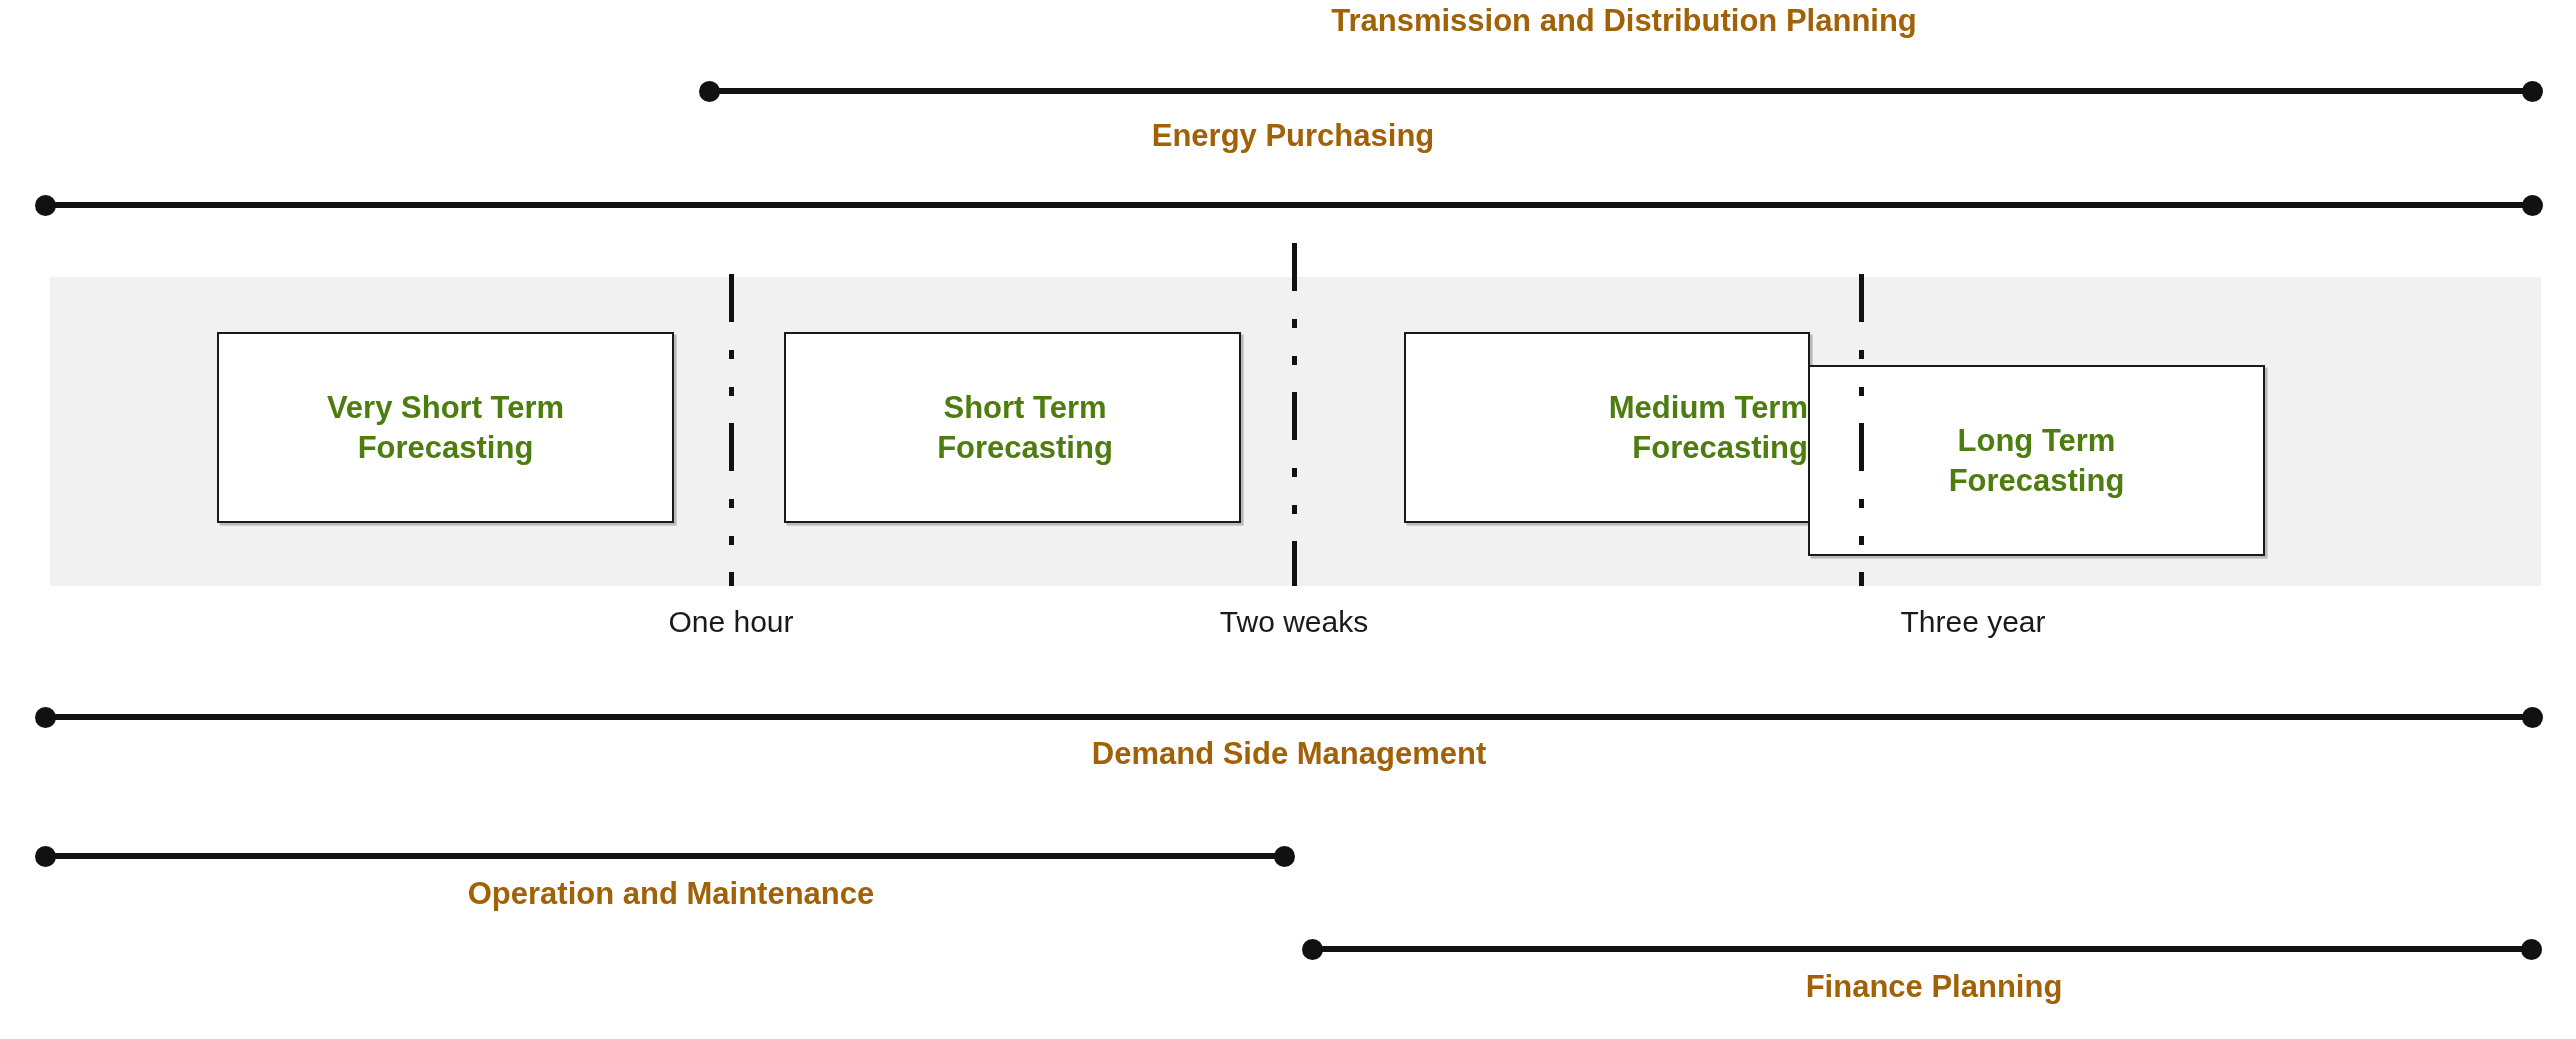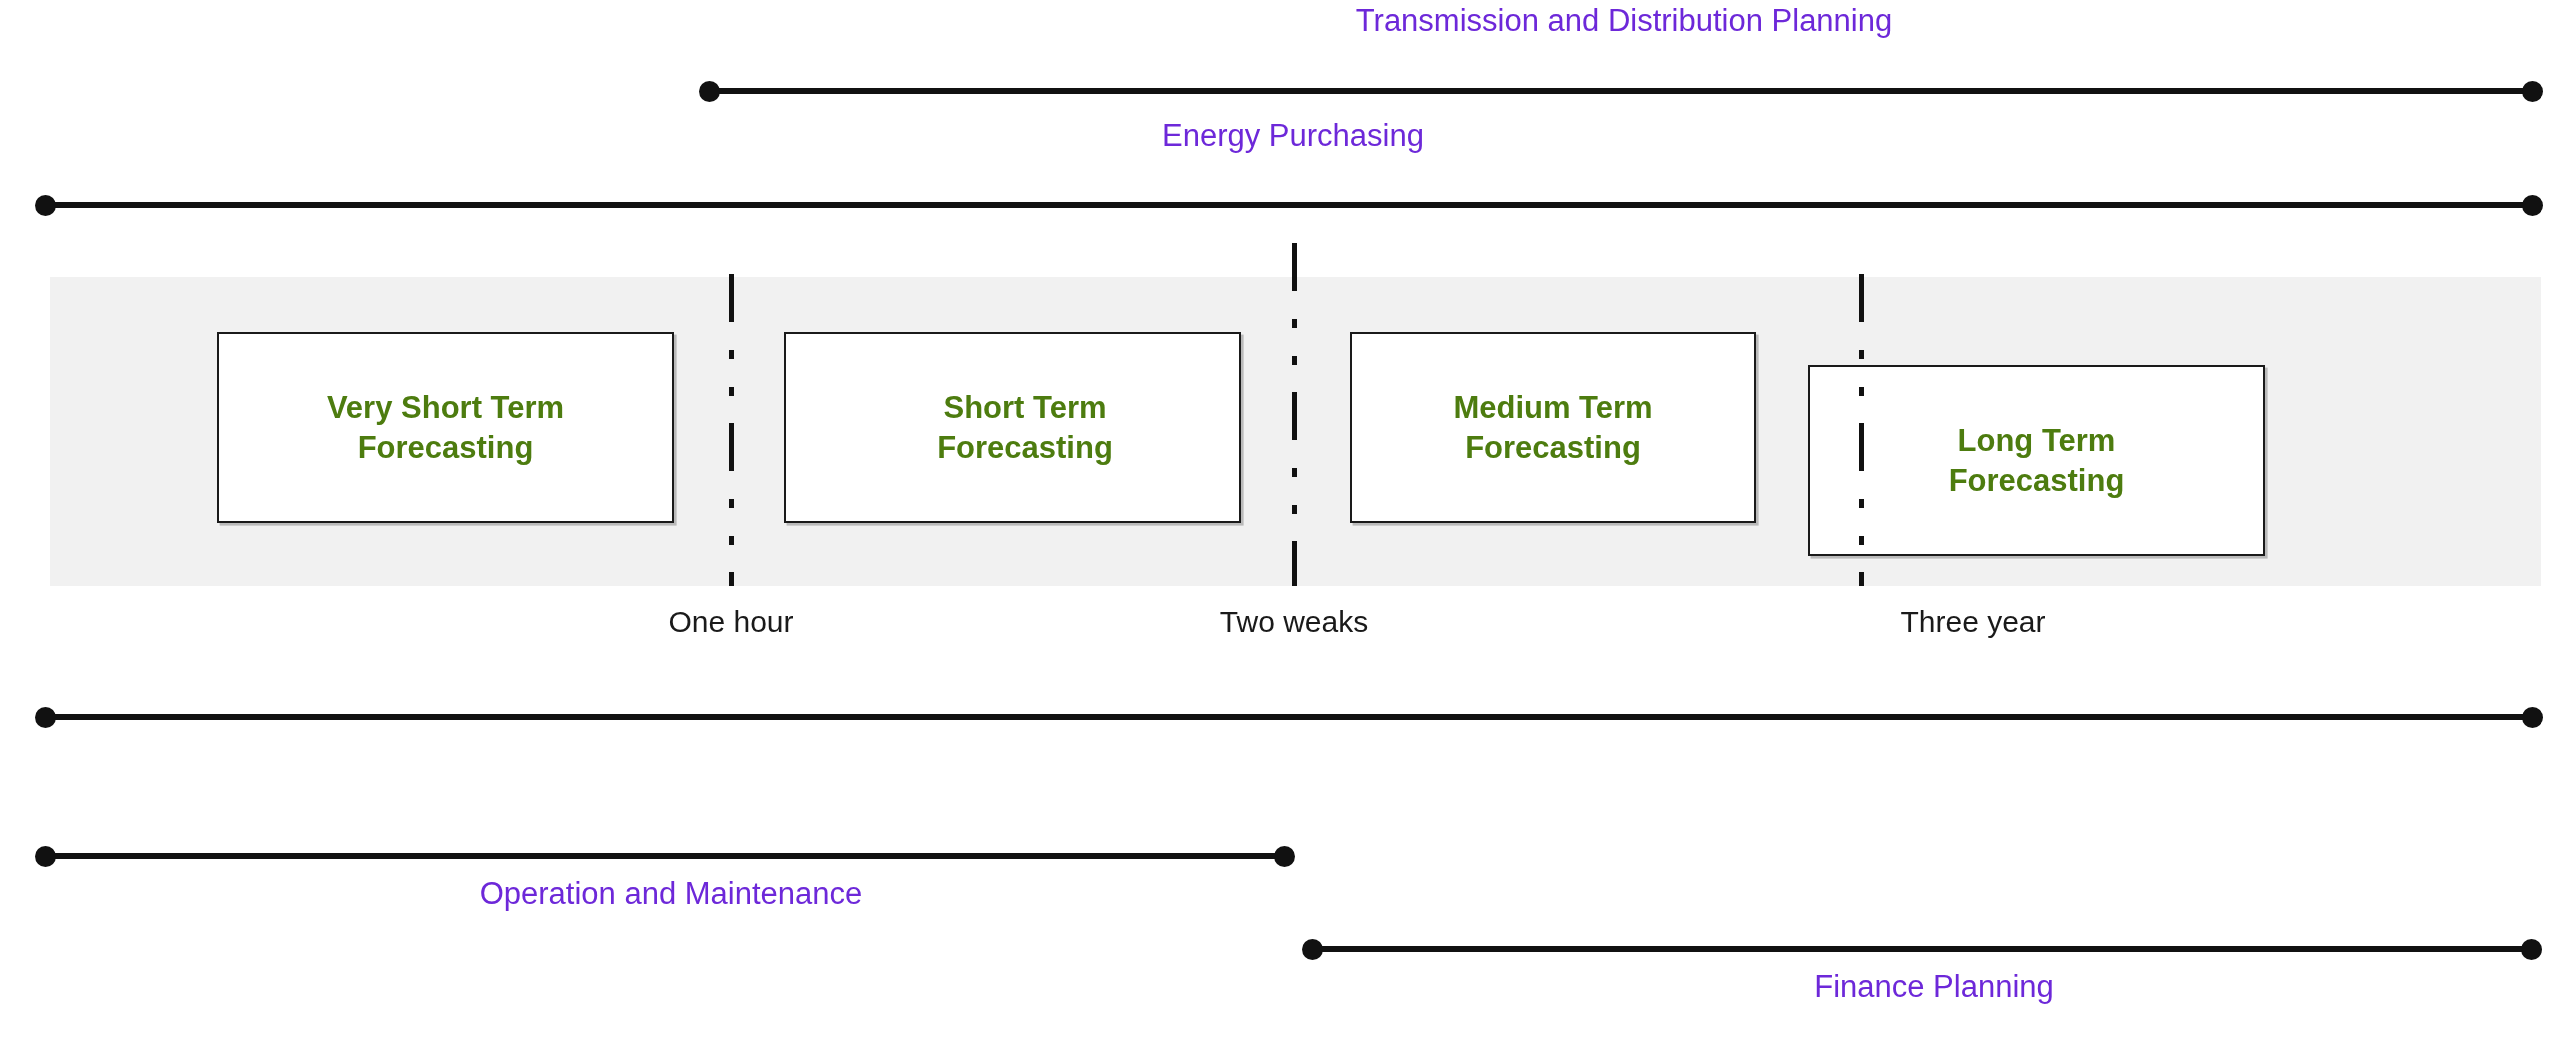--- a/index.html
+++ b/index.html
@@ -46,21 +46,21 @@
     font-weight: bold;
     font-size: 31px;
     line-height: 1.28;
     color: #4d7c0f;
     white-space: nowrap;
     text-align: center;
   }
 
   .fbox-1 { left: 217px;  width: 457px; }
   .fbox-2 { left: 784px; width: 457px; padding-left: 25px; }
-  .fbox-3 { left: 1350px; width: 406px; }
+  .fbox-3 { left: 1404px; width: 406px; align-items: flex-end; }
   .fbox-4 { left: 1808px; width: 457px; margin-top: 33px; }
 
   
   .sep {
     position: absolute;
     width: 4.6px;
     background-image: linear-gradient(
         to bottom,
         #111111 0, #111111 48px,
         rgba(0,0,0,0) 48px, rgba(0,0,0,0) 76px,
@@ -109,23 +109,24 @@
     border-radius: 50%;
     background: #111111;
   }
   .dumbbell .cap-l { left: 0; }
   .dumbbell .cap-r { right: 0; }
 
   
   .caption {
     position: absolute;
     font-size: 31px;
-    color: #6d28d9;
+    color: #a16207;
     white-space: nowrap;
     transform: translateX(-50%);
+    font-weight: bold;
   }
 </style>
 </head>
 <body>
 
 <div id="canvas">
 
   <div class="caption" style="left:1624px; top:2.6px;">Transmission and Distribution Planning</div>
 
   <div class="dumbbell" style="left:699px; top:91px; width:1844px;">
@@ -171,20 +172,21 @@
   <div class="tick-label" style="left:731px; top:605px;">One hour</div>
   <div class="tick-label" style="left:1294px; top:605px;">Two weaks</div>
   <div class="tick-label" style="left:1973px; top:605px;text-align:right;">Three year</div>
 
   <div class="dumbbell" style="left:35px; top:717px; width:2508px;">
     <span class="cap cap-l"></span>
     <span class="bar"></span>
     <span class="cap cap-r"></span>
   </div>
 
+  <div class="caption" style="left:1289px; top:736px;">Demand Side Management</div>
 
   <div class="dumbbell" style="left:35px; top:856px; width:1260px;">
     <span class="cap cap-l"></span>
     <span class="bar"></span>
     <span class="cap cap-r"></span>
   </div>
 
   <div class="caption" style="left:671px; top:876px;">Operation and Maintenance</div>
 
   <div class="dumbbell" style="left:1302px; top:949px; width:1240px;">

